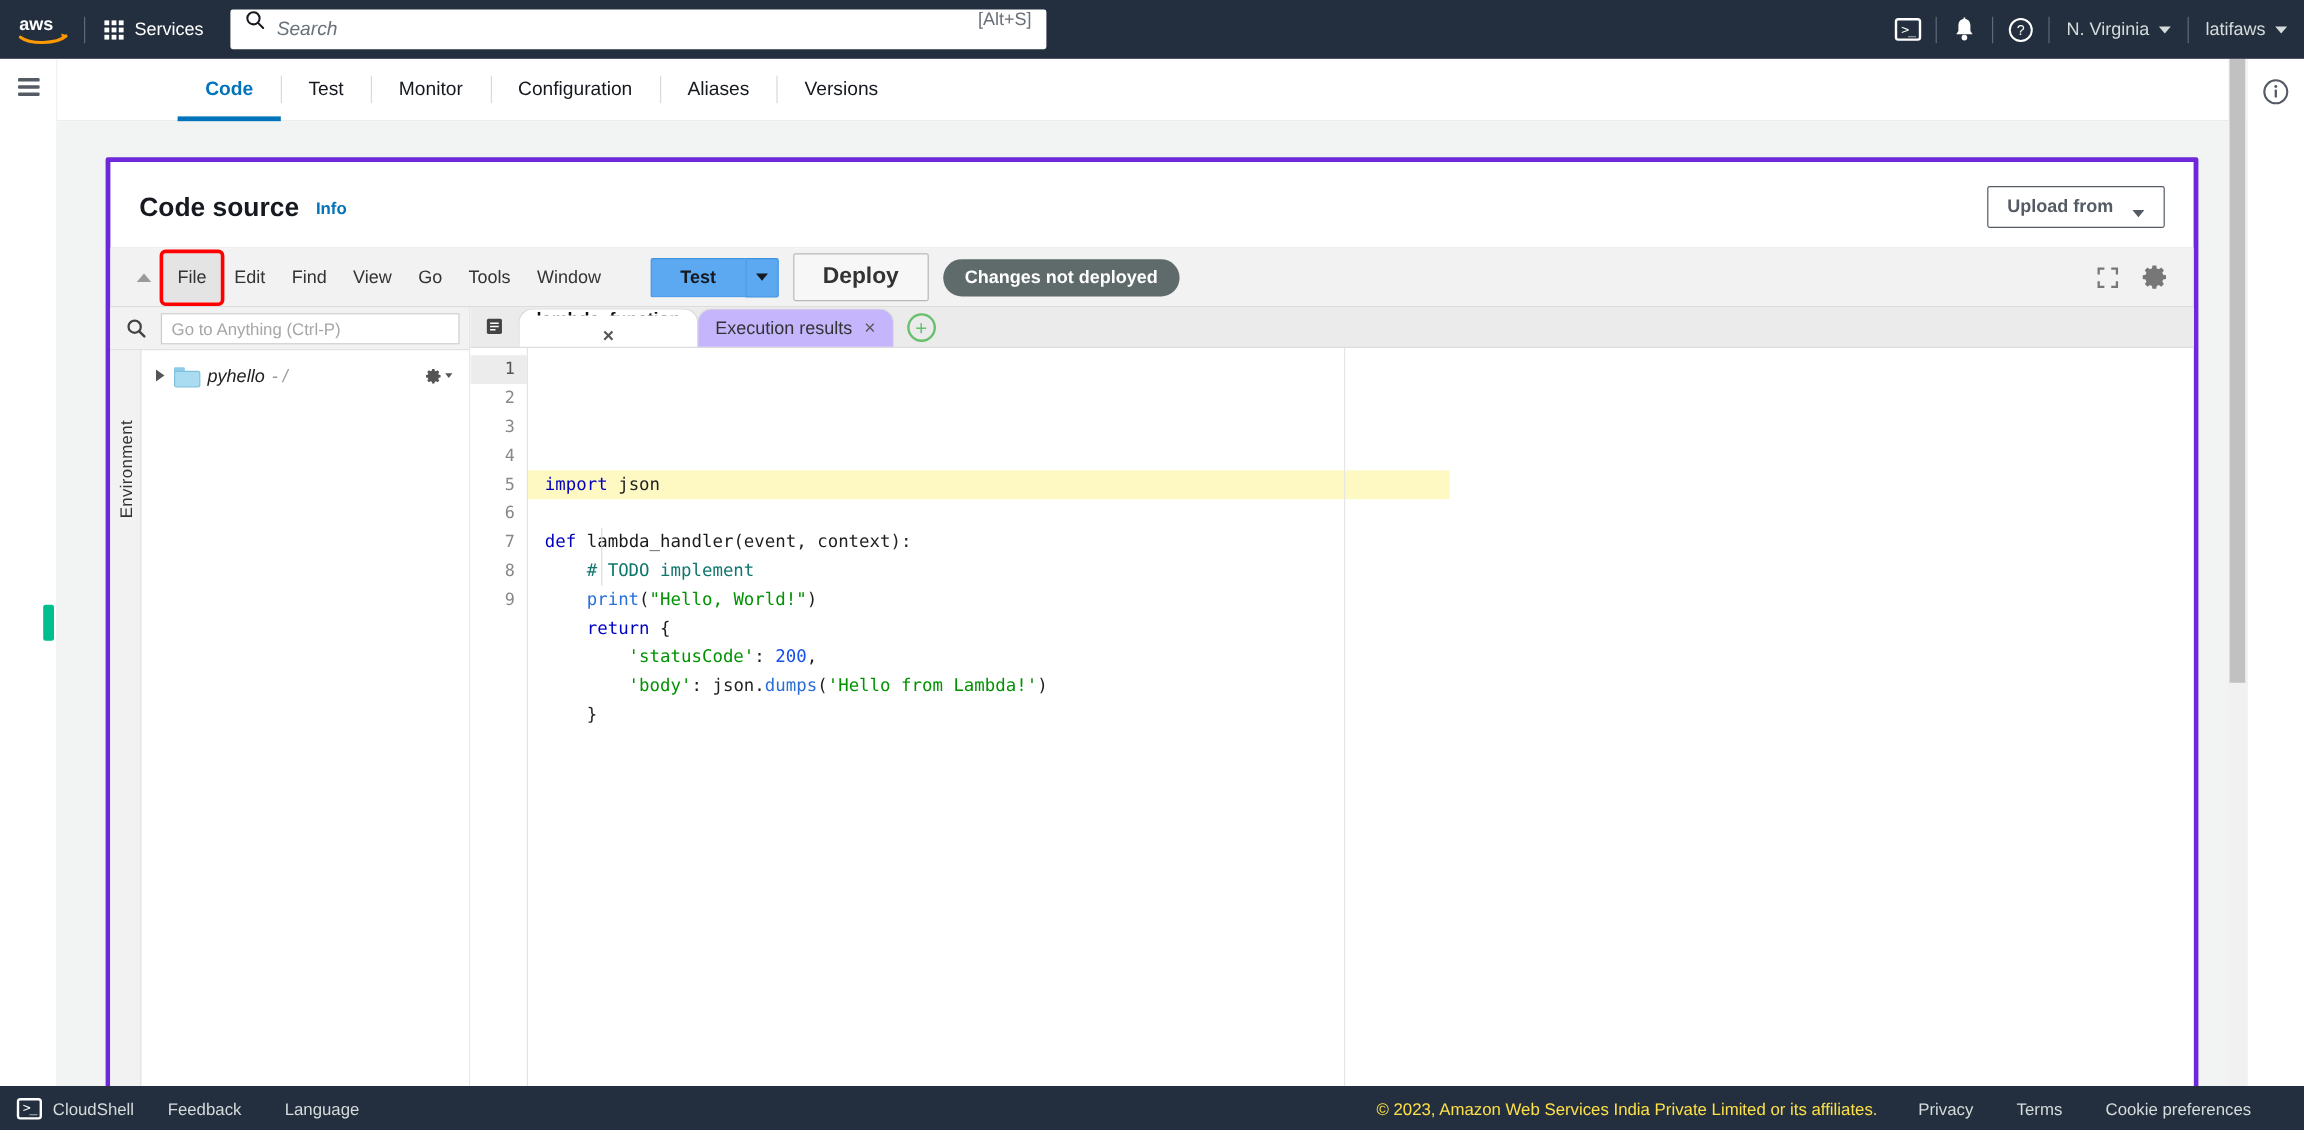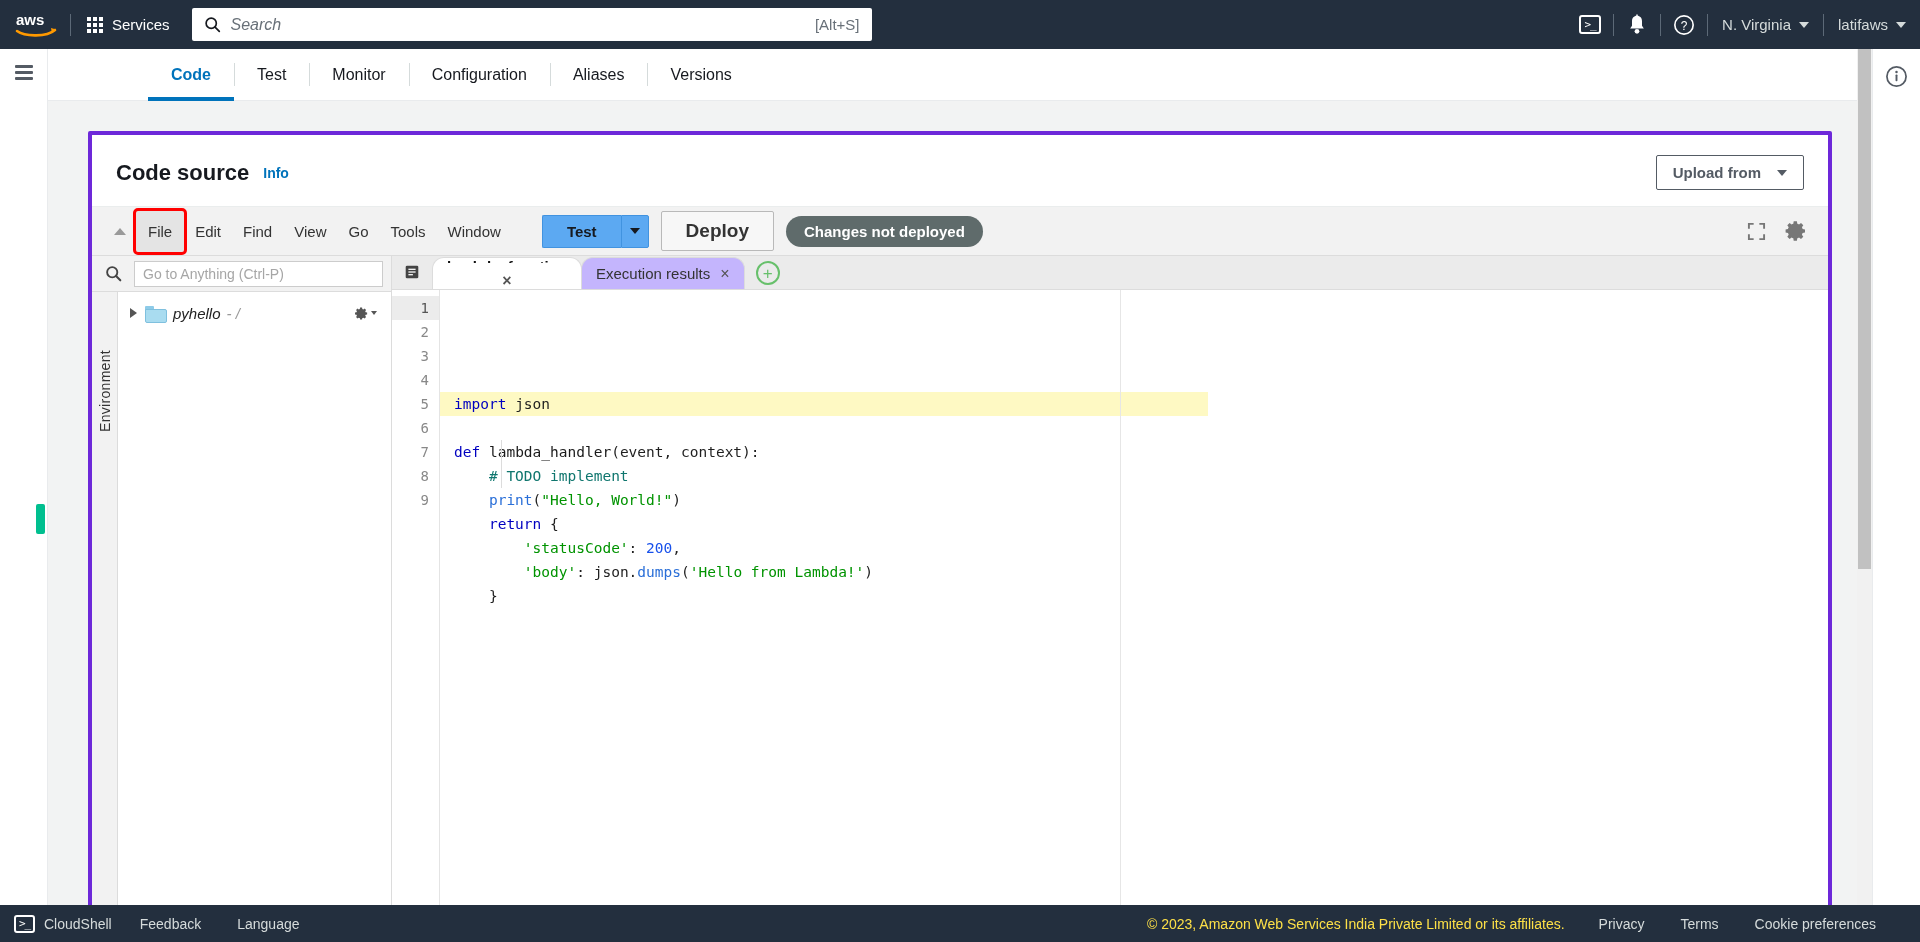--- a/index.html
+++ b/index.html
@@ -19,21 +19,21 @@
   .aws-logo { width: 60px; display: flex; align-items: center; justify-content: center;
               margin-left: 6px; }
   .nav-divider { width: 1px; height: 22px; background: #5c6977; margin: 0 4px; }
   .services-btn { display: flex; align-items: center; gap: 9px; padding: 7px 12px;
                   color: #ffffff; font-size: 15px; cursor: pointer; border-radius: 2px; }
   .grid-icon { display: grid; grid-template-columns: repeat(3, 4px);
                grid-template-rows: repeat(3, 4px); gap: 2px; }
   .grid-icon i { background: #ffffff; display: block; width: 4px; height: 4px; }
   #search-wrap {
     margin-left: 10px; width: 680px; height: 33px; background: #ffffff;
-    border-radius: 2px; display: flex; align-items: center; padding: 0 12px;
+    border-radius: 2px; display: flex; padding: 0 12px;
   }
   #search-input {
     flex: 1; border: none; outline: none; font-size: 16px;
     font-family: "Liberation Sans", sans-serif; color: #16191f;
     font-style: italic; background: transparent;
   }
   #search-input::placeholder { color: #687078; font-style: italic; }
   .kbd-hint { color: #687078; font-size: 15px; }
   .nav-right { margin-left: auto; display: flex; align-items: center; height: 100%; }
   .nav-icon-btn {
@@ -95,21 +95,21 @@
     border-radius: 2px; height: 780px; display: flex; flex-direction: column;
   }
   #panel-head {
     display: flex; align-items: center; padding: 20px 24px 16px 24px;
     flex-shrink: 0;
   }
   #panel-title { font-size: 22px; font-weight: bold; color: #16191f; }
   #panel-info { font-size: 14px; color: #0073bb; font-weight: bold;
                 margin-left: 14px; cursor: pointer; text-decoration: none; }
   #upload-btn {
-    margin-left: auto; display: flex; align-items: center; gap: 16px;
+    margin-left: auto; display: flex; align-items: flex-end; gap: 16px;
     border: 1px solid #545b64; border-radius: 2px; background: #ffffff;
     padding: 8px 16px; font-size: 15px; font-weight: bold; color: #545b64;
     cursor: pointer; font-family: "Liberation Sans", sans-serif;
   }
 
   
   #ide { flex: 1; display: flex; flex-direction: column; border-top: 1px solid #eaeded;
          min-height: 0; }
   #ide-menubar {
     height: 49px; background: #f2f2f2; border-bottom: 1px solid #dcdcdc;

